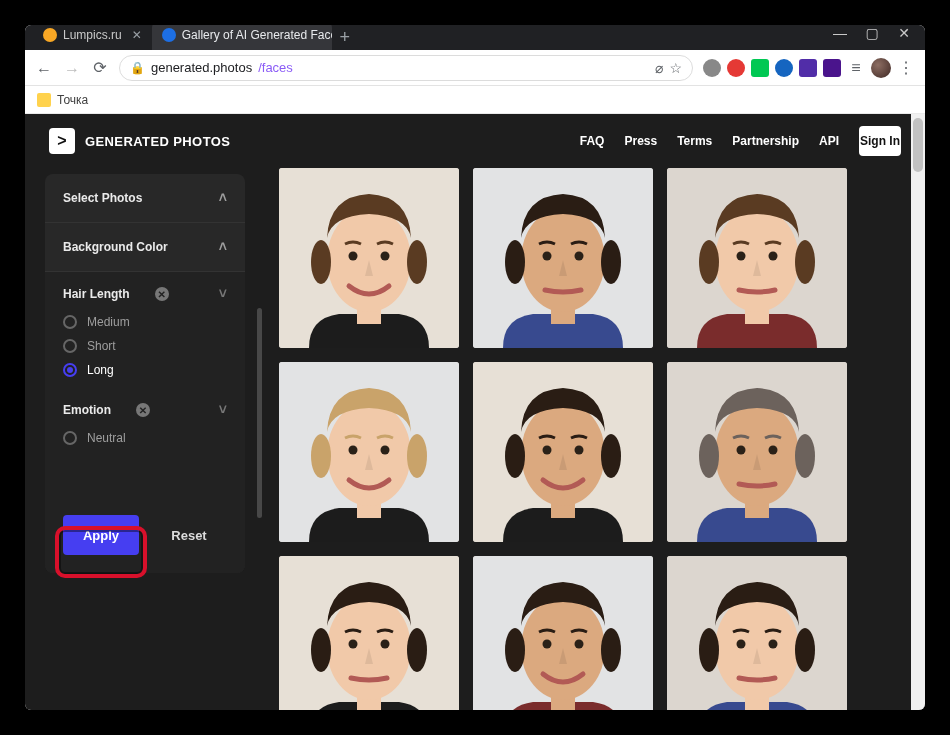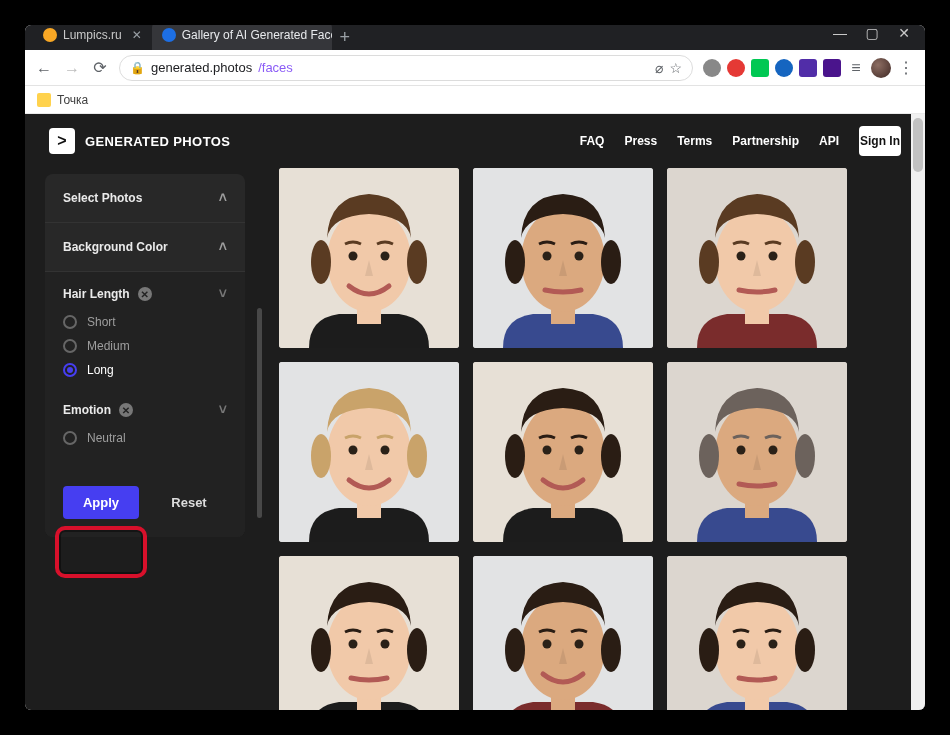--- a/index.html
+++ b/index.html
@@ -59,32 +59,32 @@
   
   .main{position:absolute;top:54px;left:0;right:14px;bottom:0;display:flex;}
 
   
   .sidebar{width:220px;padding:6px 0 0 20px;}
   .panel{background:var(--bg-panel);border-radius:8px;overflow:hidden;}
   .sect{padding:16px 18px;border-bottom:1px solid #333;display:flex;align-items:center;justify-content:space-between;color:#eaeaea;font-size:12px;font-weight:700;}
   .sect:last-of-type{border-bottom:none;}
   .chev{color:#9e9e9e;font-size:14px;}
   .group{background:var(--bg-panel-dark);padding:14px 18px 4px;}
-  .group-title{display:flex;align-items:center;gap:8px;color:#eaeaea;font-size:12px;font-weight:700;}
+  .group-title{display:flex;align-items:center;gap:25px;color:#eaeaea;font-size:12px;font-weight:700;}
   .clear-bubble{width:14px;height:14px;border-radius:50%;background:#777;color:#222;font-size:10px;display:flex;align-items:center;justify-content:center;font-weight:900;}
   .chev-right-sm{margin-left:auto;color:#777;font-size:14px;}
   .opts{padding:8px 0 10px;}
   .opt{display:flex;align-items:center;gap:10px;padding:5px 0;font-size:12px;}
   .opt .label{color:#9e9e9e;}
   .opt.sel .label{color:#fff;}
   .radio{width:14px;height:14px;border-radius:50%;border:2px solid #666;display:flex;align-items:center;justify-content:center;}
   .opt.sel .radio{border-color:var(--accent);}
   .opt.sel .radio::after{content:"";width:6px;height:6px;border-radius:50%;background:var(--accent);}
   .actions{display:flex;gap:12px;padding:22px 18px 18px;background:var(--bg-panel-dark);}
-  .btn{flex:1;height:33px;border-radius:4px;display:flex;align-items:center;justify-content:center;font-size:13px;font-weight:700;}
+  .btn{flex:1;height:40px;border-radius:4px;display:flex;align-items:center;justify-content:center;font-size:13px;font-weight:700;margin-top:29px;}
   .btn.apply{background:var(--accent);color:#fff;}
   .btn.reset{background:transparent;color:#dcdcdc;}
   .sidebar-scroll{position:absolute;left:232px;top:140px;width:5px;height:210px;background:#484848;border-radius:3px;}
 
   
   .ring{position:absolute;border:4px solid var(--highlight);border-radius:10px;width:94px;height:50px;pointer-events:none;box-shadow:0 0 0 2px rgba(0,0,0,.4) inset;}
 
   
   .gallery{flex:1;padding:0 0 0 34px;display:grid;grid-template-columns:repeat(3,180px);grid-auto-rows:180px;gap:14px;align-content:start;}
   .face{background:#d8d2cb;border-radius:3px;position:relative;overflow:hidden;}
@@ -179,25 +179,25 @@
 
           <div class="group">
             <div class="group-title">
               <span>Hair Length</span>
               <span class="clear-bubble">✕</span>
               <span class="chev-right-sm">˅</span>
             </div>
             <div class="opts" id="hair-opts">
                 <div class="opt">
                   <span class="radio"></span>
-                  <span class="label">Short</span>
+                  <span class="label">Medium</span>
                 </div>
                 <div class="opt">
                   <span class="radio"></span>
-                  <span class="label">Medium</span>
+                  <span class="label">Short</span>
                 </div>
                 <div class="opt sel">
                   <span class="radio"></span>
                   <span class="label">Long</span>
                 </div>
               </div>
           </div>
 
           <div class="group" style="padding-top:6px">
             <div class="group-title">

